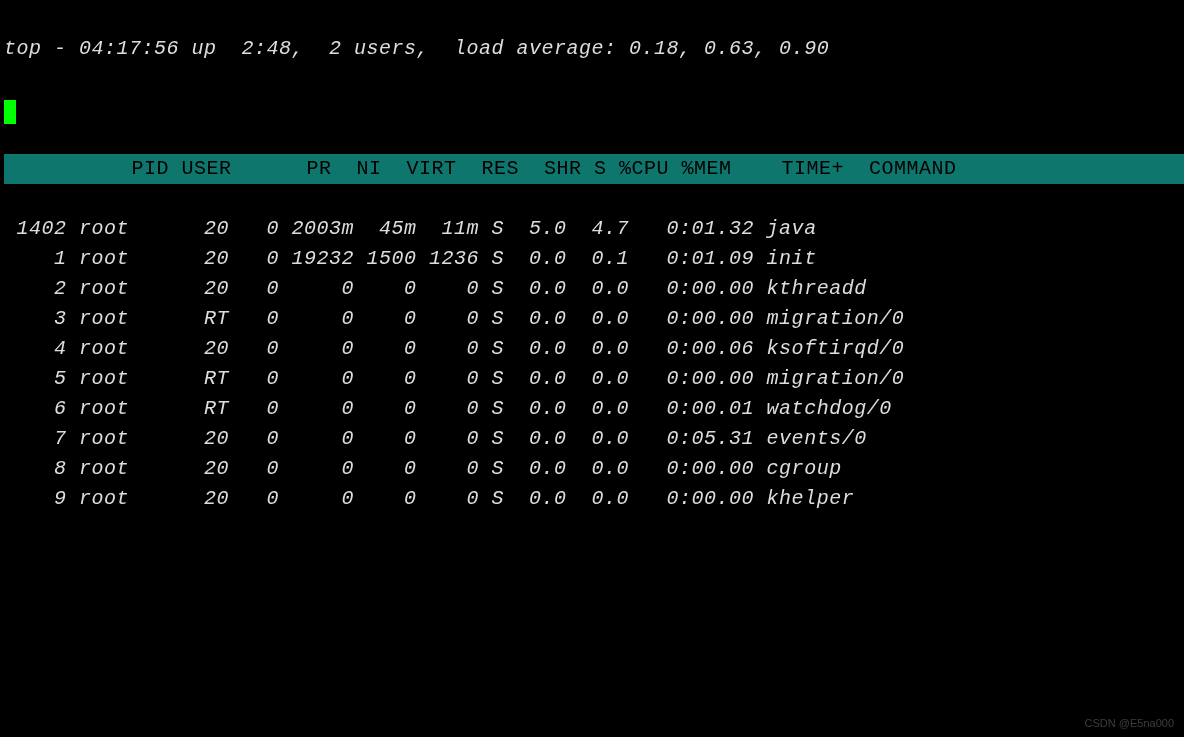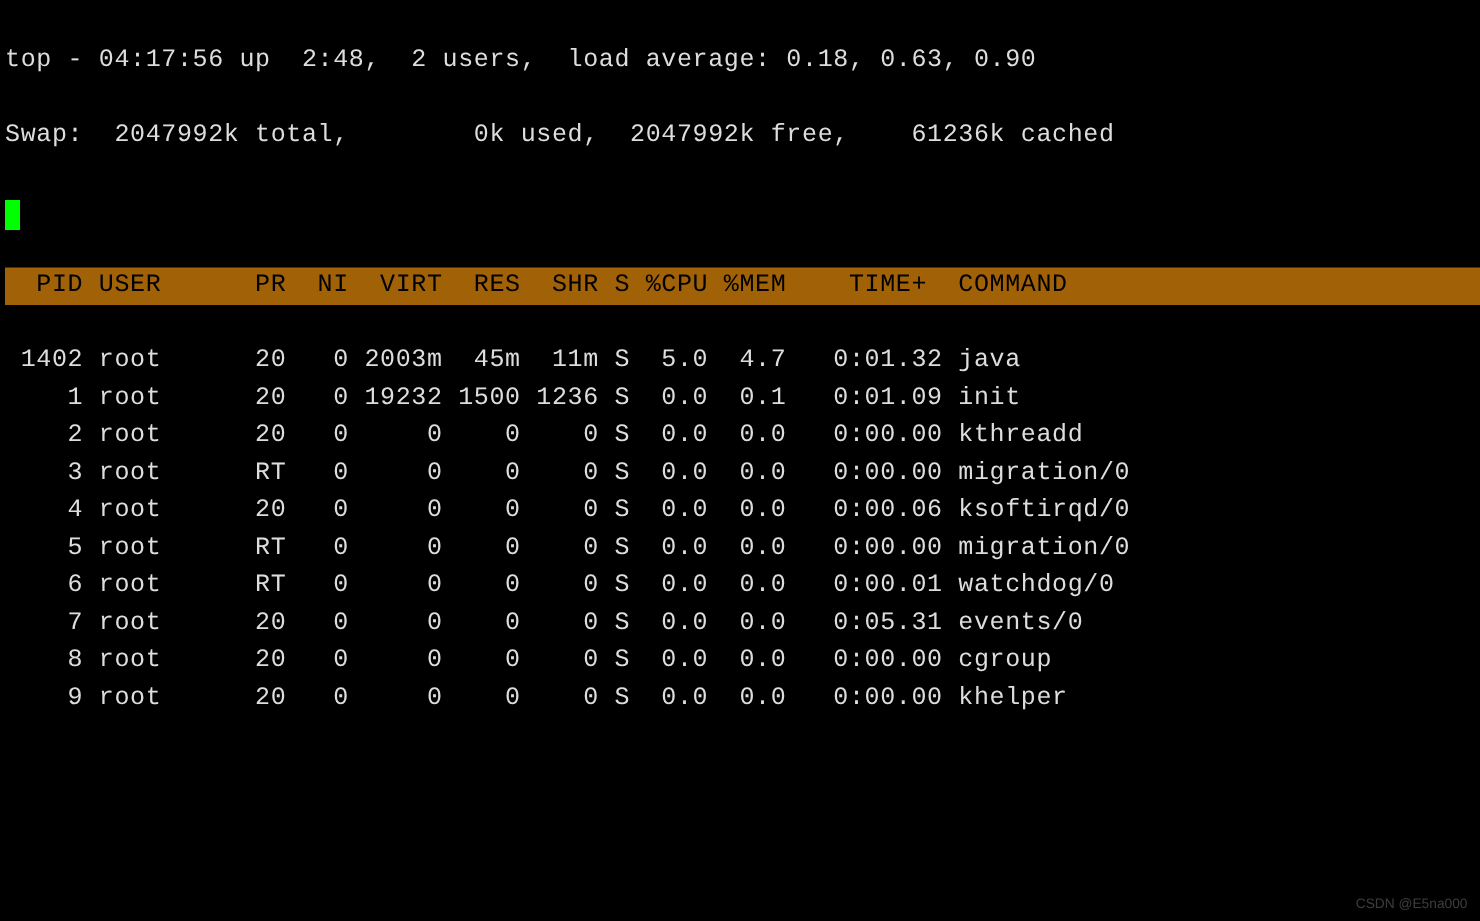--- a/index.html
+++ b/index.html
@@ -15,25 +15,27 @@
       overflow: hidden;
       position: relative;
     }
     .terminal {
       white-space: pre;
       padding: 4px 0 0 4px;
       letter-spacing: 0.5px;
     }
     .line {
       white-space: pre;
+      font-style: italic;
     }
     .header-row {
-      background: #a16207;
+      background: #0f766e;
       color: #000;
       white-space: pre;
+      text-align: center;
     }
     .cursor {
       display: inline-block;
       background: #0f0;
       width: 12px;
       height: 24px;
       vertical-align: bottom;
     }
     .watermark {
       position: absolute;
@@ -44,19 +46,18 @@
       font-family: sans-serif;
       opacity: 0.6;
       margin-left: 16px;
     }
   </style>
 </head>
 <body>
 
 <div class="terminal">
 <div class="line">top - 04:17:56 up  2:48,  2 users,  load average: 0.18, 0.63, 0.90</div>
-<div class="line">Swap:  2047992k total,        0k used,  2047992k free,    61236k cached</div>
 <div class="line"><span class="cursor"></span></div>
 <div class="header-row">  PID USER      PR  NI  VIRT  RES  SHR S %CPU %MEM    TIME+  COMMAND          </div>
 <div id="process-list"><div class="line"> 1402 root      20   0 2003m  45m  11m S  5.0  4.7   0:01.32 java</div><div class="line">    1 root      20   0 19232 1500 1236 S  0.0  0.1   0:01.09 init</div><div class="line">    2 root      20   0     0    0    0 S  0.0  0.0   0:00.00 kthreadd</div><div class="line">    3 root      RT   0     0    0    0 S  0.0  0.0   0:00.00 migration/0</div><div class="line">    4 root      20   0     0    0    0 S  0.0  0.0   0:00.06 ksoftirqd/0</div><div class="line">    5 root      RT   0     0    0    0 S  0.0  0.0   0:00.00 migration/0</div><div class="line">    6 root      RT   0     0    0    0 S  0.0  0.0   0:00.01 watchdog/0</div><div class="line">    7 root      20   0     0    0    0 S  0.0  0.0   0:05.31 events/0</div><div class="line">    8 root      20   0     0    0    0 S  0.0  0.0   0:00.00 cgroup</div><div class="line">    9 root      20   0     0    0    0 S  0.0  0.0   0:00.00 khelper</div></div>
 </div>
 
 <div class="watermark">CSDN @E5na000</div>
 
 </body></html>

